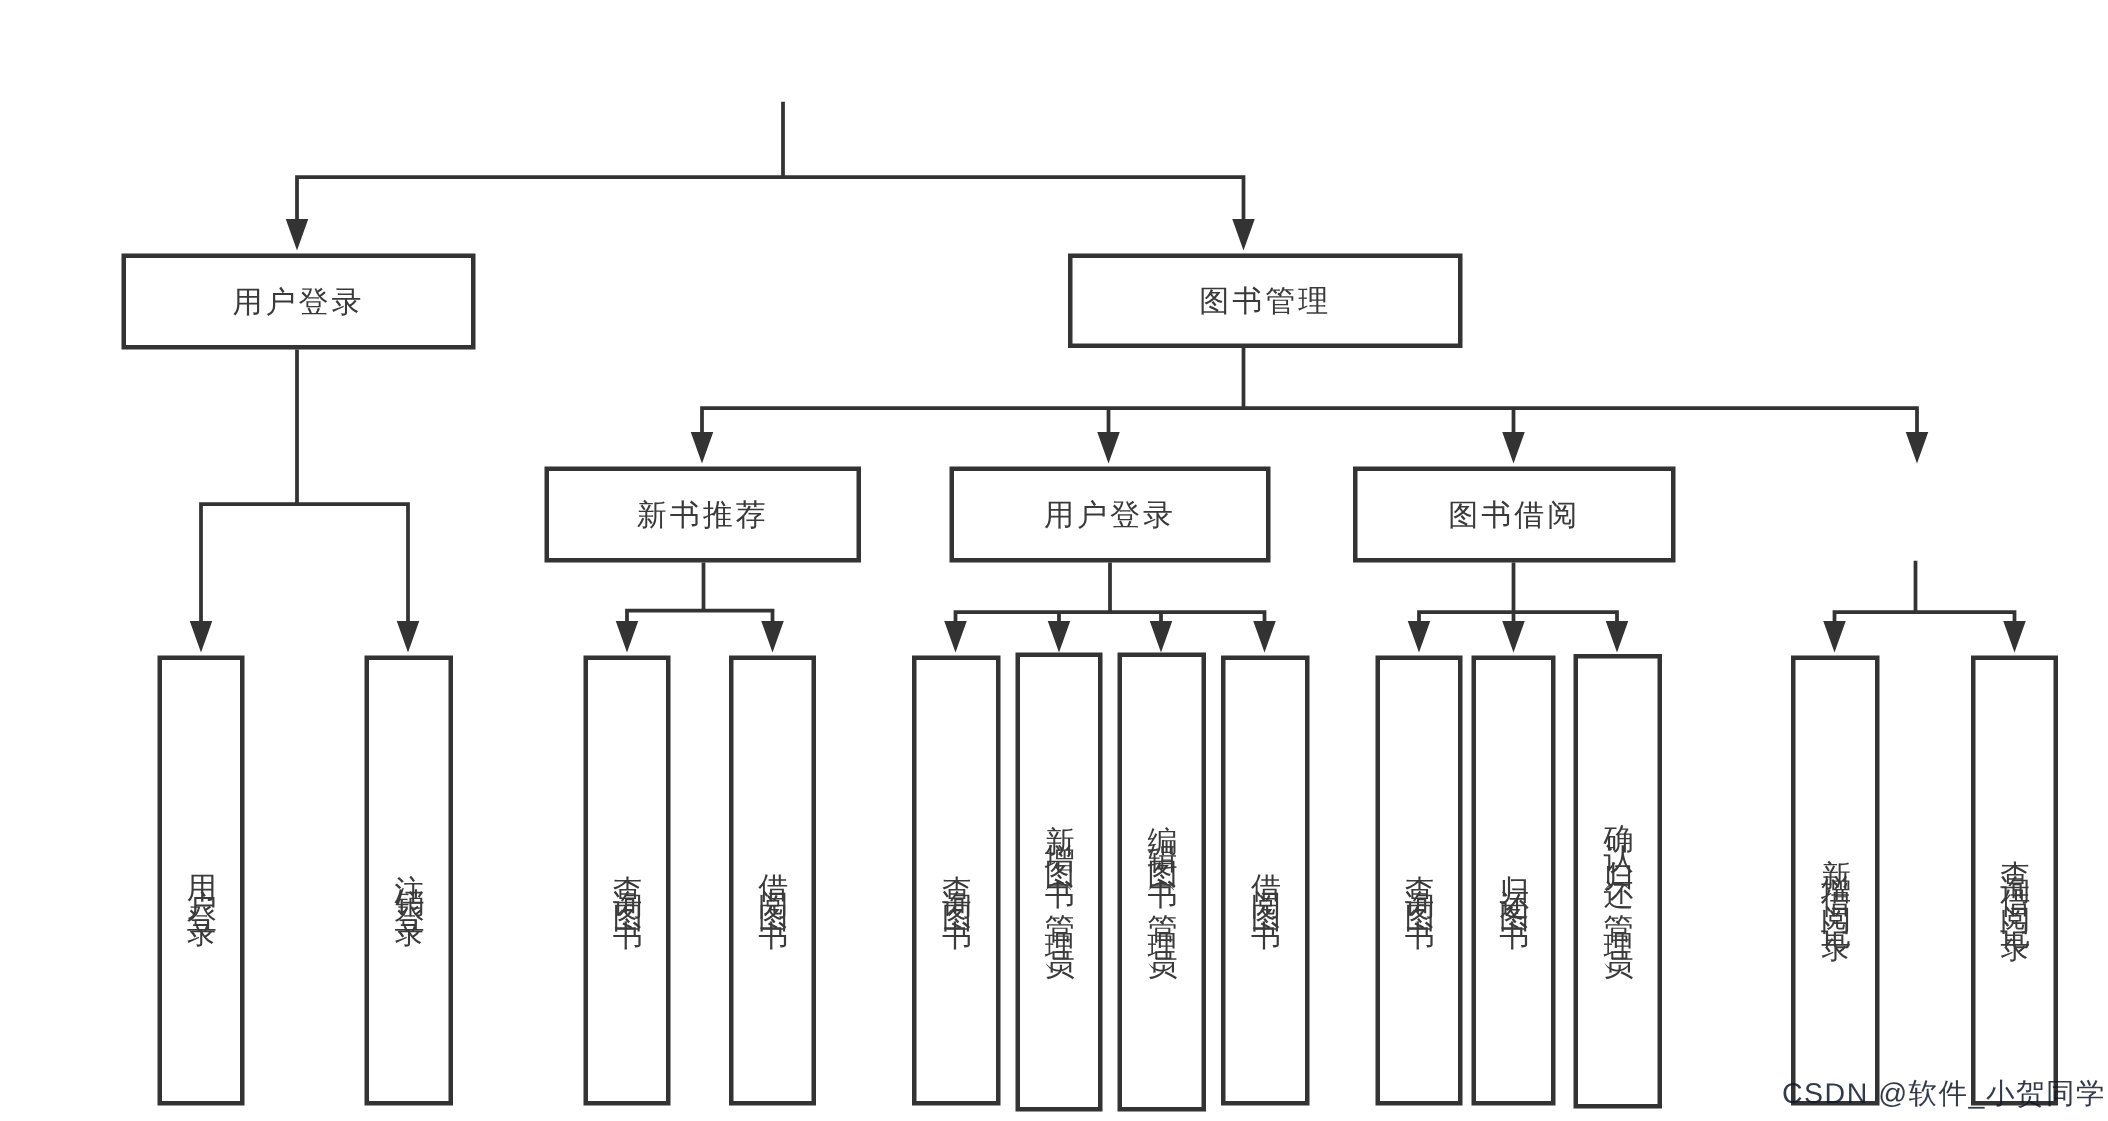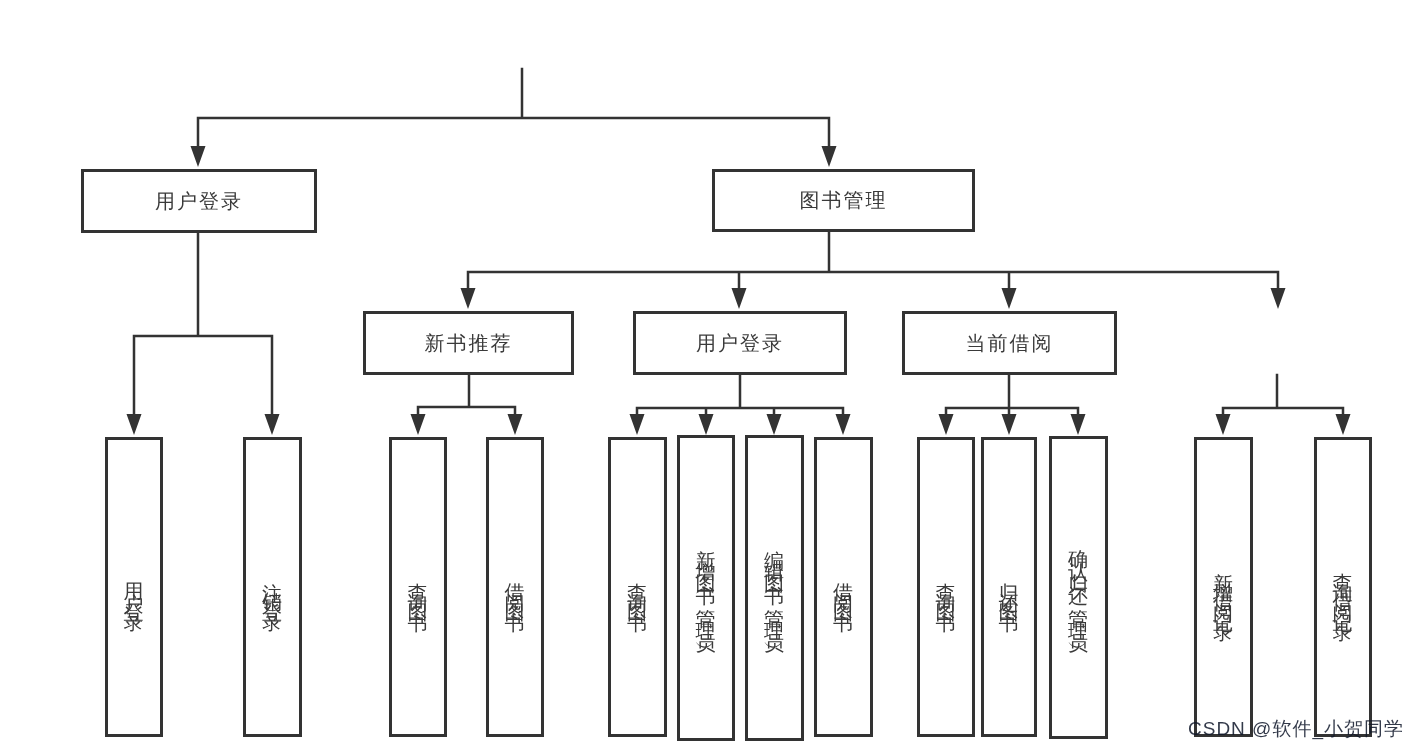--- a/index.html
+++ b/index.html
@@ -84,21 +84,21 @@
     <span class="lbl">图书管理</span>
   </div>
 
   <div class="node" id="n-newrec">
     <span class="lbl">新书推荐</span>
   </div>
   <div class="node" id="n-borrow">
     <span class="lbl">用户登录</span>
   </div>
   <div class="node" id="n-current">
-    <span class="lbl">当前借阅</span>
+    <span class="lbl">图书借阅</span>
   </div>
 
   <div class="node leaf" id="l-user">
     <span class="lbl">用户登录</span>
   </div>
   <div class="node leaf" id="l-logout">
     <span class="lbl">注销登录</span>
   </div>
 
   <div class="node leaf" id="l-query1">

